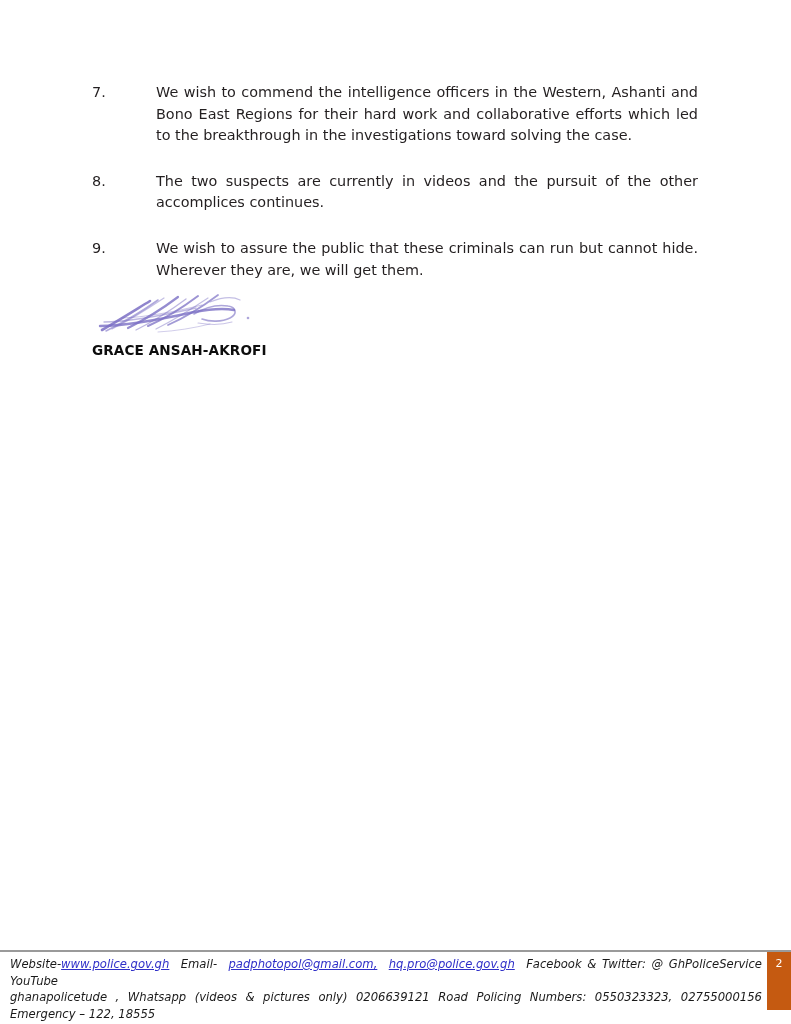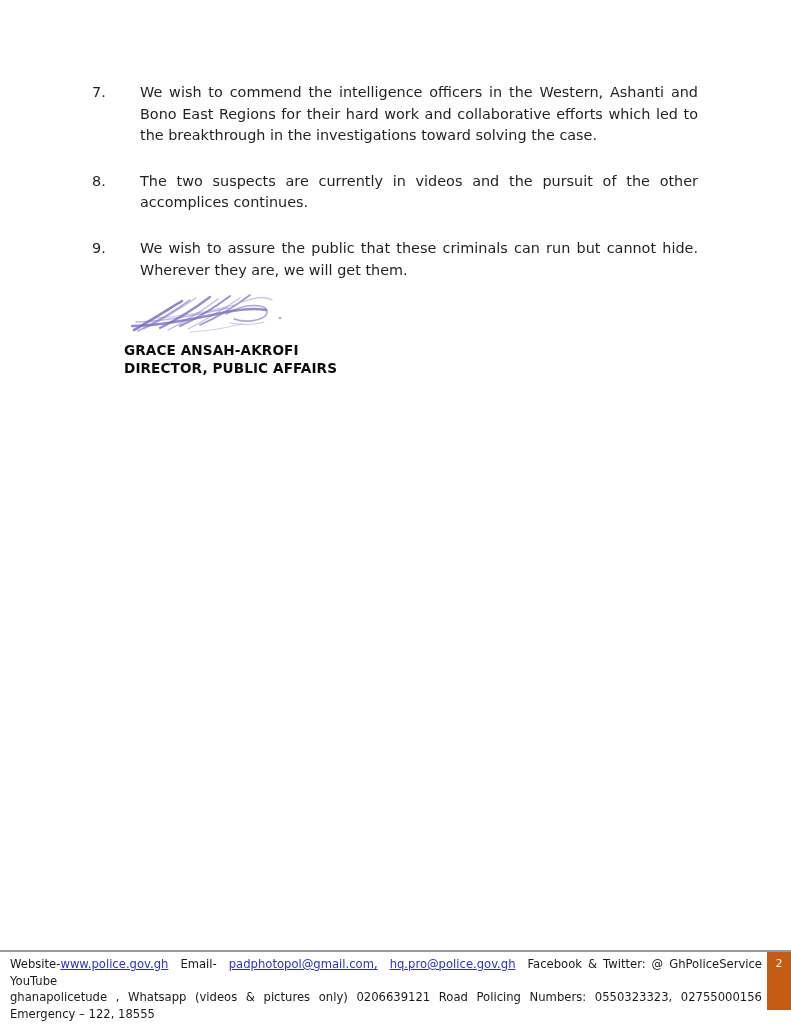--- a/index.html
+++ b/index.html
@@ -45,29 +45,29 @@
     color: #231f20;
   }
   .para-text {
     flex: 1 1 auto;
     font-size: 14.4px;
     line-height: 21.6px;
     text-align: justify;
     text-justify: inter-word;
     color: #231f20;
     hyphens: none;
+    margin-left: 16px;
   }
 
   
   .sig-block {
     position: absolute;
     left: 92px;
     top: 292px;
     width: 420px;
-    margin-left: 32px;
   }
   .signature-mark {
     position: relative;
     width: 160px;
     height: 44px;
     margin-left: 6px;
     margin-bottom: 6px;
   }
   .signature-mark svg {
     display: block;
@@ -91,20 +91,21 @@
     background: #9a9a9a;
   }
   .footer {
     position: absolute;
     left: 10px;
     top: 956px;
     width: 752px;
   }
   .footer-line {
     font-family: "DejaVu Sans", sans-serif;
+    font-style: italic;
     font-size: 11.6px;
     line-height: 16.5px;
     color: #1a1a1a;
     text-align: justify;
     text-justify: inter-word;
     white-space: normal;
   }
   .footer-line.last { text-align: left; }
   .flink {
     color: #2f2fc8;
@@ -171,21 +172,20 @@
           <path d="M96 22 C 106 16, 118 12, 130 14 C 138 15, 140 22, 132 26 C 124 30, 112 30, 104 27" stroke-width="1.6" opacity="0.62"></path>
           <path d="M112 10 C 122 6, 134 4, 142 8" stroke-width="1.2" opacity="0.45"></path>
           <path d="M100 31 C 112 33, 124 33, 134 30" stroke-width="1.1" opacity="0.4"></path>
           <path d="M60 40 C 78 39, 96 36, 112 32" stroke-width="1.0" opacity="0.35"></path>
         </g>
         <circle cx="150" cy="26" r="1.3" fill="#8b80cc" opacity="0.7"></circle>
       </svg>
     </div>
     <div class="sig-lines">
       <div>GRACE ANSAH-AKROFI</div>
-      <div>DIRECTOR, PUBLIC AFFAIRS</div>
     </div>
   </div>
 
   <div class="footer-rule"></div>
 
   <div class="footer">
     <div class="footer-line"><span class="fseg">Website-</span><a class="flink" href="#">www.police.gov.gh</a><span class="fseg">&nbsp;&nbsp;</span><span class="fseg">Email-</span><span class="fseg">&nbsp;&nbsp;</span><a class="flink" href="#">padphotopol@gmail.com,</a><span class="fseg">&nbsp;&nbsp;</span><a class="flink" href="#">hq.pro@police.gov.gh</a><span class="fseg">&nbsp;&nbsp;</span><span>Facebook  &amp;  Twitter:  @  GhPoliceService  YouTube</span></div>
     <div class="footer-line">ghanapolicetude , Whatsapp (videos &amp; pictures only) 0206639121 Road Policing Numbers: 0550323323, 02755000156 Emergency – 122, 18555</div>
     <div class="footer-line last">Post Office Box GP 116, Accra</div>
   </div>

